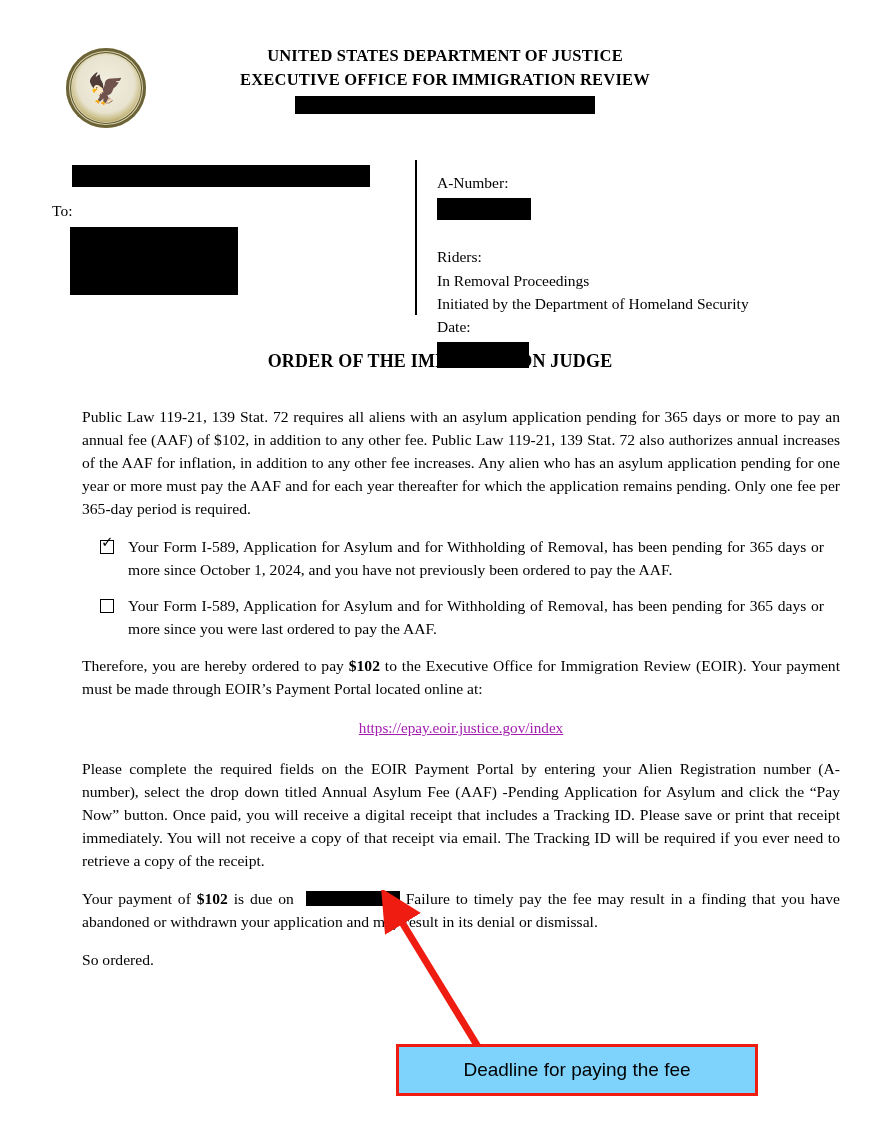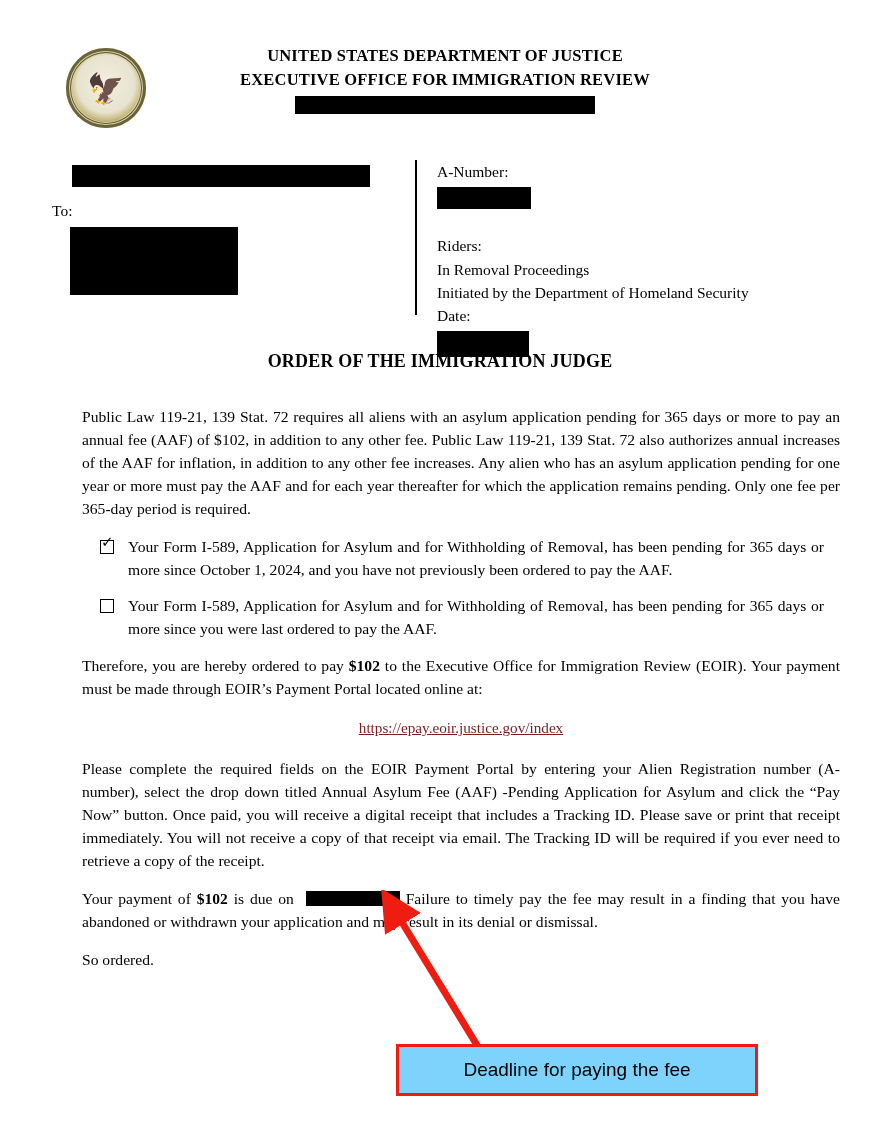--- a/index.html
+++ b/index.html
@@ -87,21 +87,21 @@
   }
   .party-left {
     position: absolute;
     left: 52px;
     top: 0;
     width: 355px;
   }
   .party-right {
     position: absolute;
     left: 437px;
-    top: 0;
+    top: 11px;
     width: 400px;
   }
   .divider {
     position: absolute;
     left: 415px;
     top: 0;
     width: 2px;
     height: 155px;
     background: #000;
   }
@@ -182,21 +182,21 @@
   }
   .check-text {
     flex: 1 1 auto;
     text-align: justify;
   }
   .link-row {
     text-align: center;
     margin: 16px 0 18px 0;
   }
   .link {
-    color: #7f1d1d;
+    color: #a21caf;
     text-decoration: underline;
     font-size: 15.2px;
   }
   .bold { font-weight: bold; }
 
   .due-redact {
     display: inline-block;
     width: 94px;
     height: 15px;
     background: #000;

